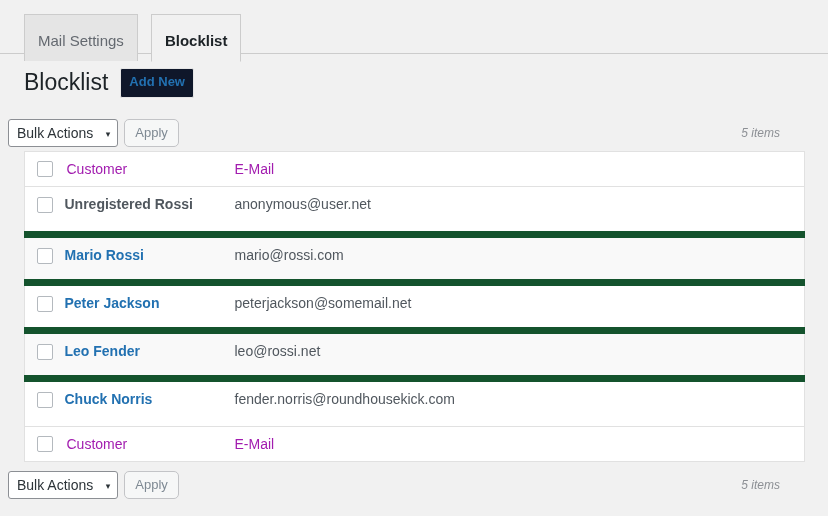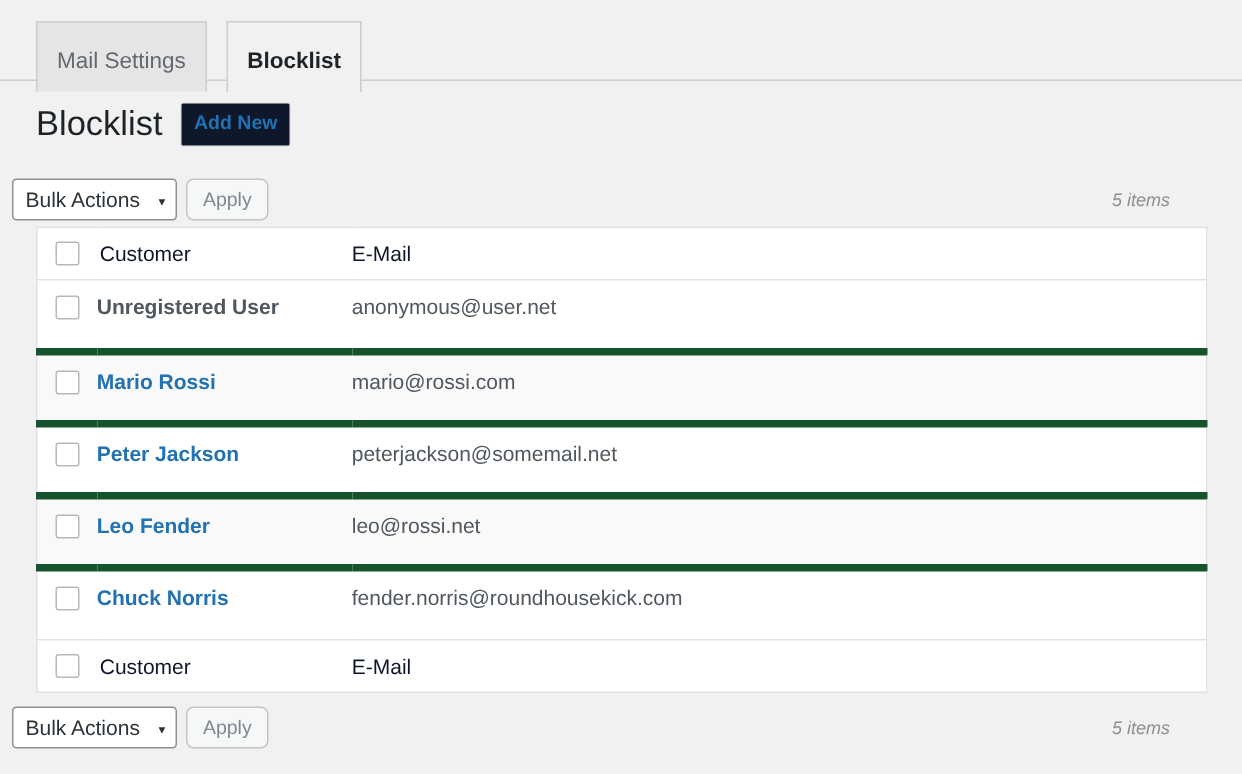--- a/index.html
+++ b/index.html
@@ -163,21 +163,21 @@
   .wp-list-table th,
   .wp-list-table td {
     text-align: left;
     vertical-align: top;
     padding: 0;
     border: none;
   }
   .wp-list-table thead th,
   .wp-list-table tfoot th {
     background: #fff;
-    color: #0f172a;
+    color: #a21caf;
     font-weight: 400;
     font-size: 14px;
     height: 34px;
     line-height: 34px;
     vertical-align: middle;
     border-bottom: 1px solid #e1e1e1;
   }
   .wp-list-table tfoot th {
     border-bottom: none;
     border-top: 1px solid #e1e1e1;
@@ -187,21 +187,21 @@
   .col-email { }
 
   .wp-list-table thead .col-name,
   .wp-list-table tfoot .col-name { padding-left: 2px; }
 
   .wp-list-table tbody tr { background: #fff; }
   .wp-list-table tbody tr.alternate { background: #f9f9f9; }
   .wp-list-table tbody td {
     height: 48px;
     padding: 8px 0 8px 0;
-    border-top: 5px solid #14532d;
+    border-top: 7px solid #14532d;
     line-height: 1.4;
     vertical-align: top;
   }
   .wp-list-table tbody tr:first-child td { border-top: none; }
 
   td.col-cb { padding-left: 12px; padding-top: 11px; }
   td.col-name {
     padding-left: 2px;
     font-weight: 600;
     font-size: 14px;
@@ -260,21 +260,21 @@
       <th class="col-name">Customer</th>
       <th class="col-email">E-Mail</th>
     </tr>
   </thead>
   <tbody>
     <tr>
       <td class="col-cb">
         <span class="cb"></span>
       </td>
       <td class="col-name">
-        <span class="row-plain">Unregistered User</span>
+        <span class="row-plain">Unregistered Rossi</span>
       </td>
       <td class="col-email">anonymous@user.net</td>
     </tr>
     <tr class="alternate">
       <td class="col-cb">
         <span class="cb"></span>
       </td>
       <td class="col-name">
         <a class="row-link">Mario Rossi</a>
       </td>

